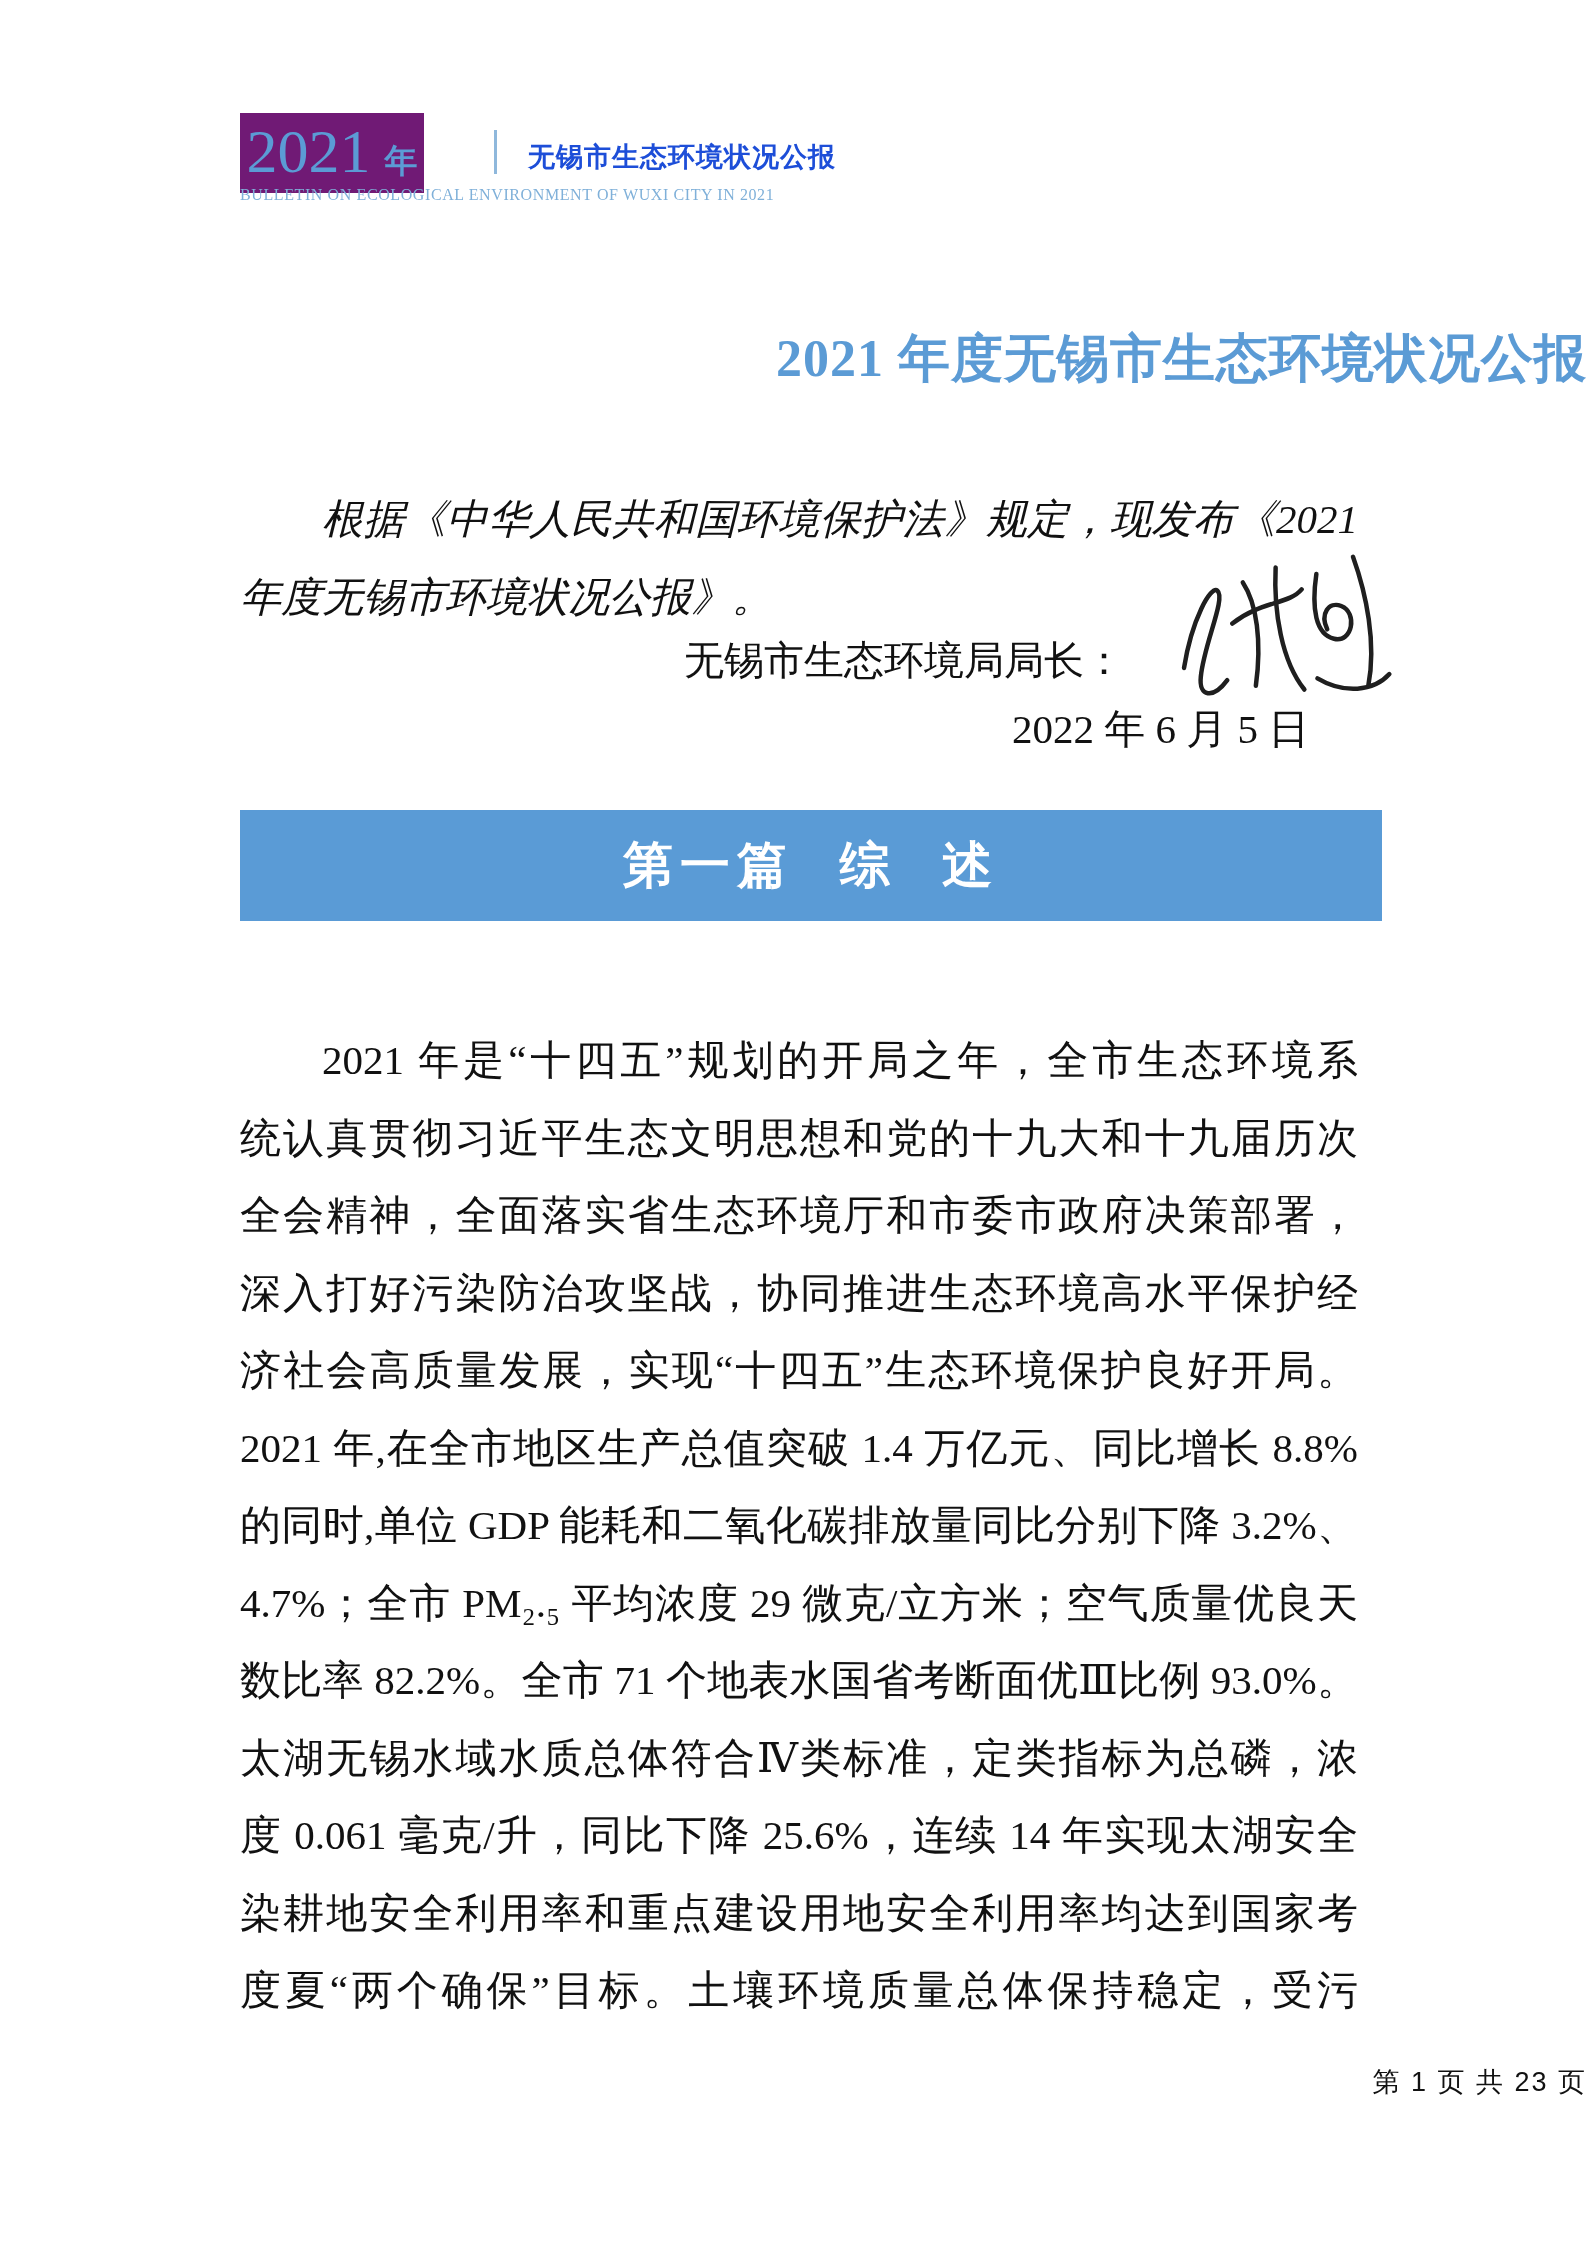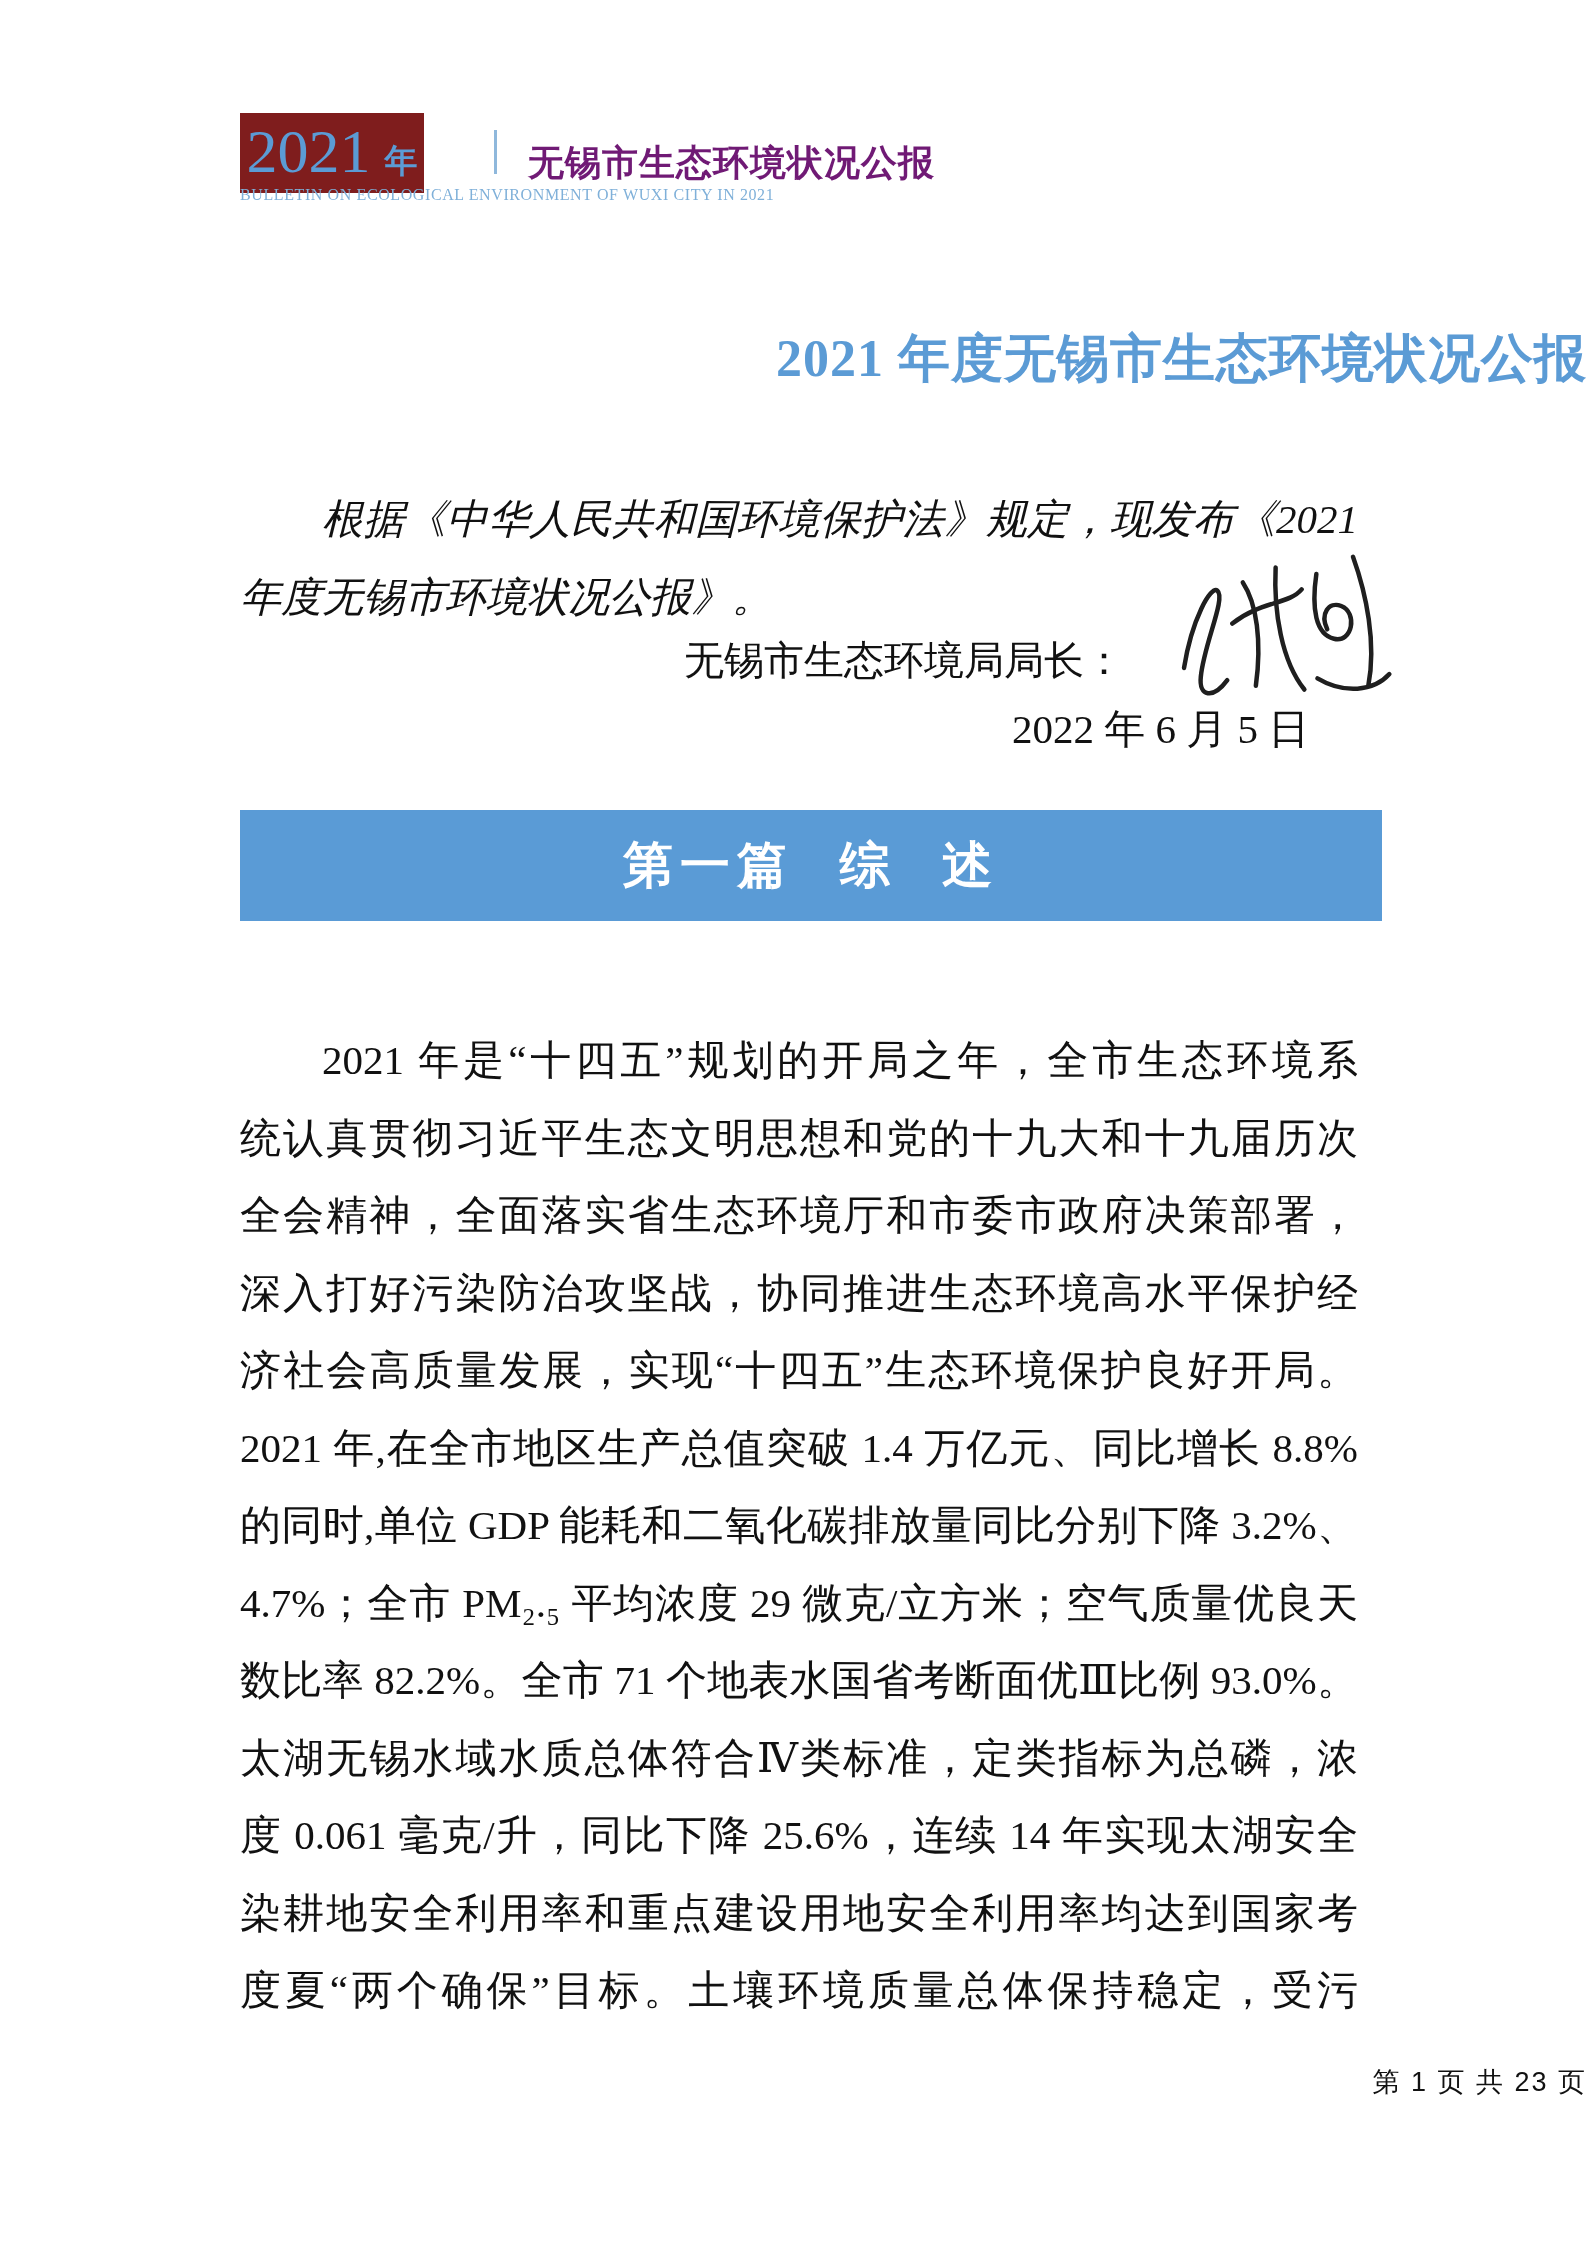--- a/index.html
+++ b/index.html
@@ -9,40 +9,40 @@
     position: relative;
     font-family: "Liberation Serif", "DejaVu Serif", serif;
     color: #111111;
     overflow: hidden;
   }
 
   
   .year-box {
     position: absolute; left: 240px; top: 113px;
     width: 184px; height: 80px;
-    background: #7f1d1d;
+    background: #701a75;
     display: flex; align-items: baseline; justify-content: center;
     gap: 14px;
   }
   .year-num {
     font-size: 62px; line-height: 76px;
     color: #5b9bd5;
     font-family: "Liberation Serif", serif;
   }
   .year-suffix {
     font-size: 33px; font-weight: bold; color: #5b9bd5;
   }
   .header-sep {
     position: absolute; left: 494px; top: 130px;
     width: 3px; height: 44px;
     background: #8fb8dc;
   }
   .header-title-cn {
     position: absolute; left: 528px; top: 139px;
-    font-size: 36px; font-weight: bold; color: #701a75;
+    font-size: 27px; font-weight: bold; color: #1d4ed8;
     letter-spacing: 1px;
     white-space: nowrap;
   }
   .header-title-en {
     position: absolute; left: 240px; top: 186px;
     font-size: 16px; color: #7fb0d9;
     letter-spacing: 0.6px;
     font-family: Liberation Serif, serif;
     white-space: nowrap;
   }

